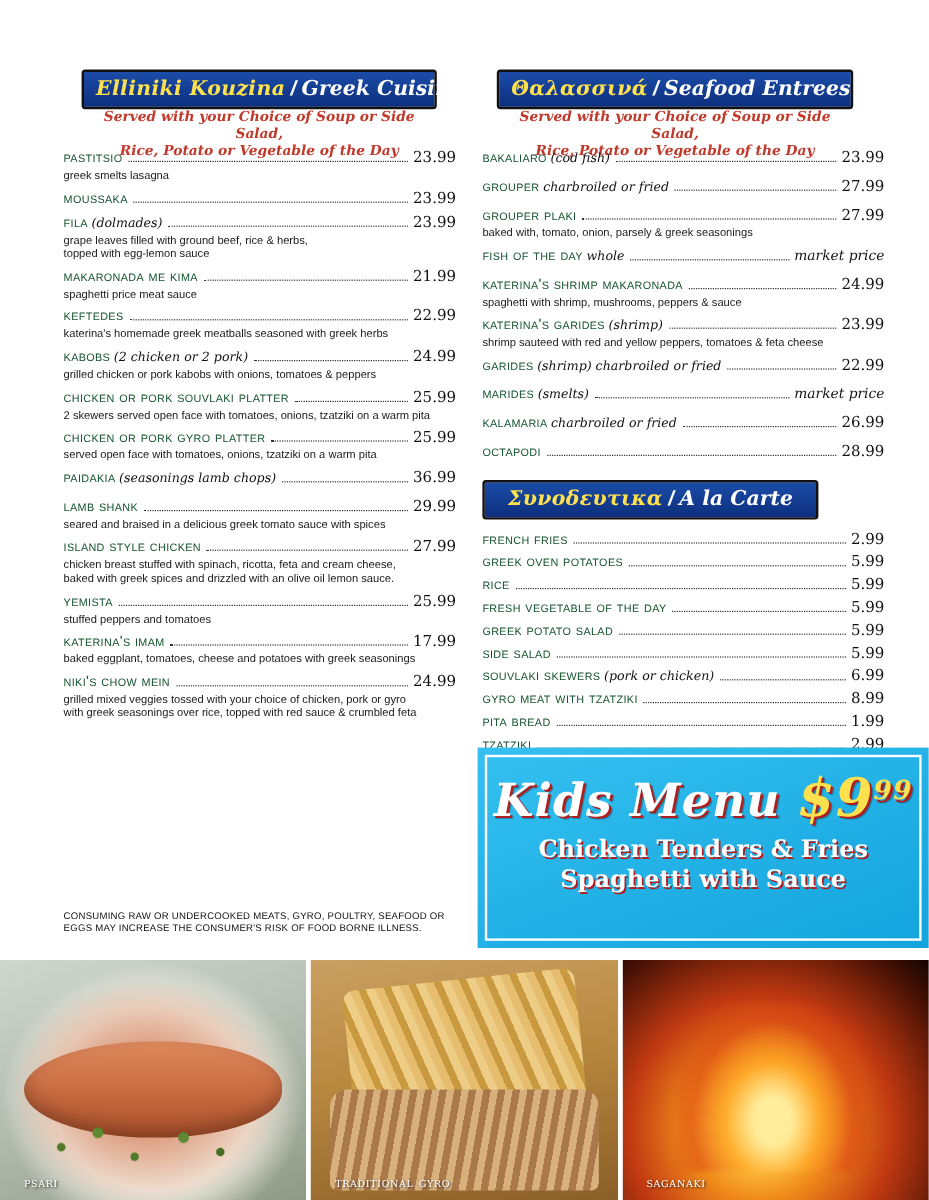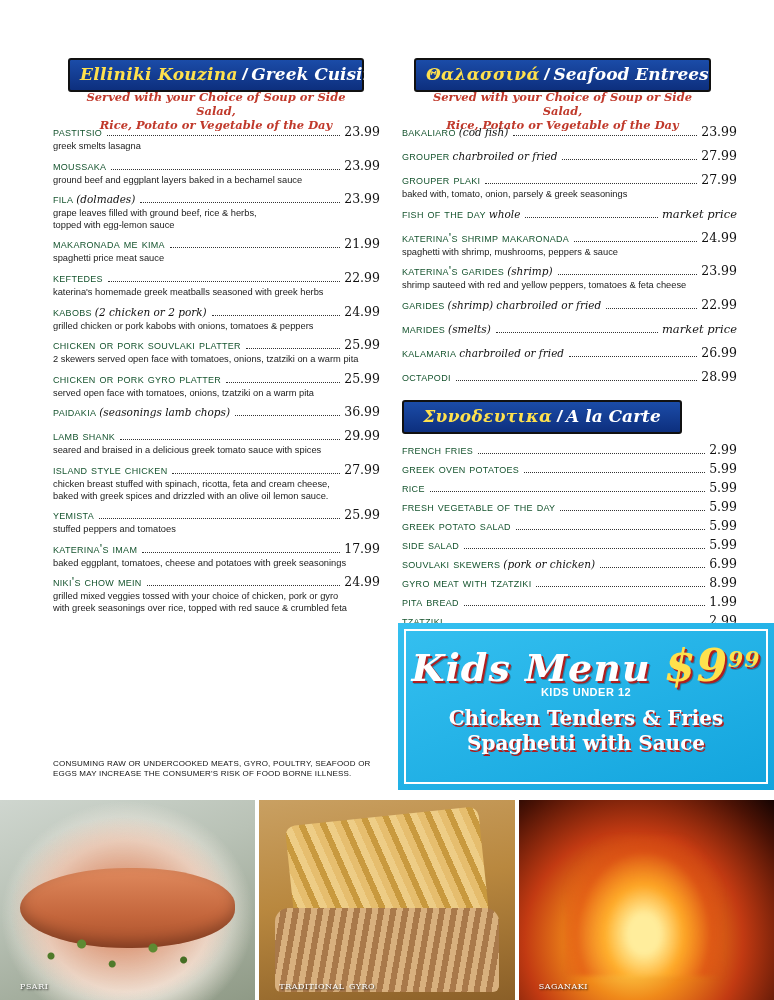--- a/index.html
+++ b/index.html
@@ -312,21 +312,20 @@
           <span class="pr">23.99</span>
         </div>
         <div class="desc">greek smelts lasagna</div>
       </div>
       <div class="item">
         <div class="item-line">
           <span style="white-space: nowrap;"><span class="nm">Moussaka</span></span>
           <span class="dots"></span>
           <span class="pr">23.99</span>
         </div>
-        <div class="desc">ground beef and eggplant layers baked in a bechamel sauce</div>
       </div>
       <div class="item">
         <div class="item-line">
           <span style="white-space: nowrap;"><span class="nm">Fila</span><span class="qual">(dolmades)</span></span>
           <span class="dots"></span>
           <span class="pr">23.99</span>
         </div>
         <div class="desc">grape leaves filled with ground beef, rice &amp; herbs,<br>topped with egg-lemon sauce</div>
       </div>
       <div class="item">
@@ -585,21 +584,20 @@
         </div>
       </div>
     </div>
 
   <div class="kids">
     <div class="kids-inner">
       <div class="kids-title">
         <span>Kids Menu</span>
         <span class="kids-price">$9</span><sup class="kids-price" style="font-size:22px">99</sup>
       </div>
-      <div class="kids-under">KIDS UNDER 12</div>
       <div class="kids-line">Chicken Tenders &amp; Fries</div>
       <div class="kids-line" style="margin-top:1px;">Spaghetti with Sauce</div>
     </div>
   </div>
 
   <div class="photos">
     <div class="photo p1">
       <div class="fish"></div>
       <div class="herb"></div>
       <div class="cap">Psari</div>

